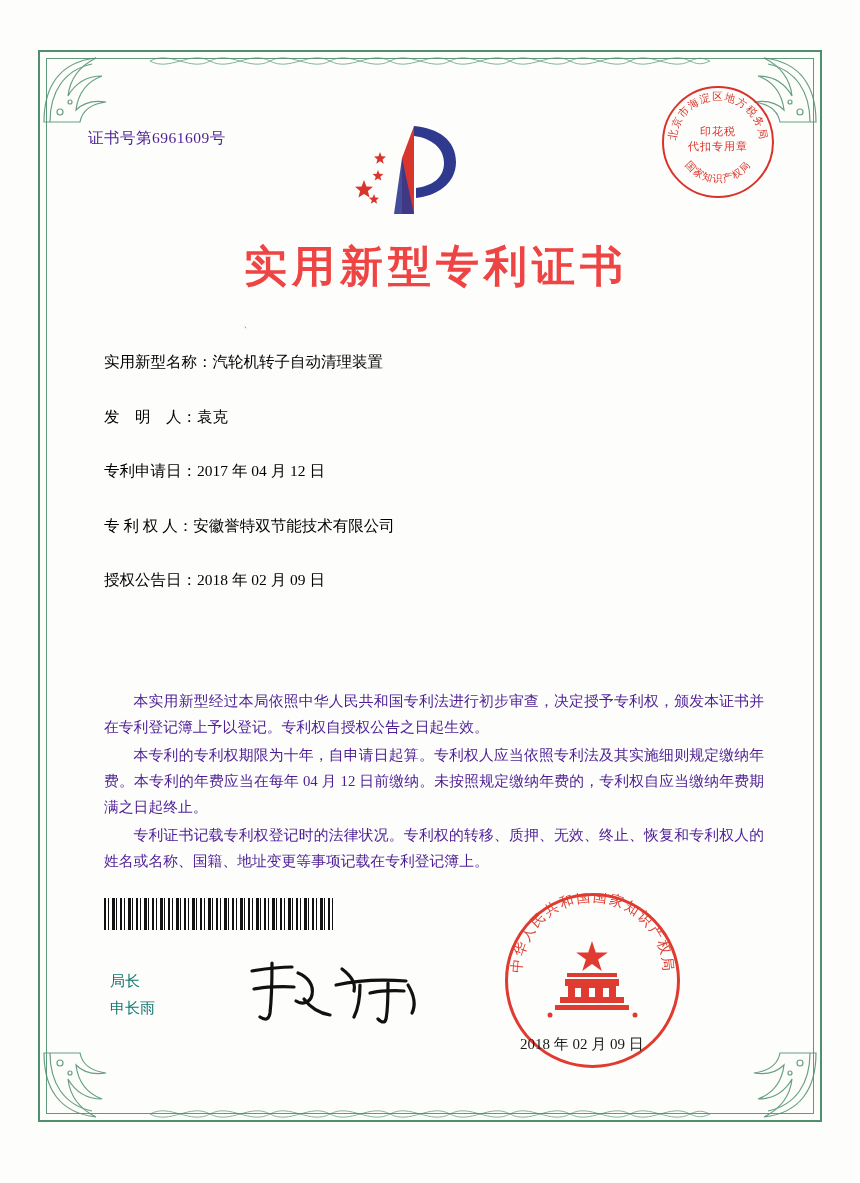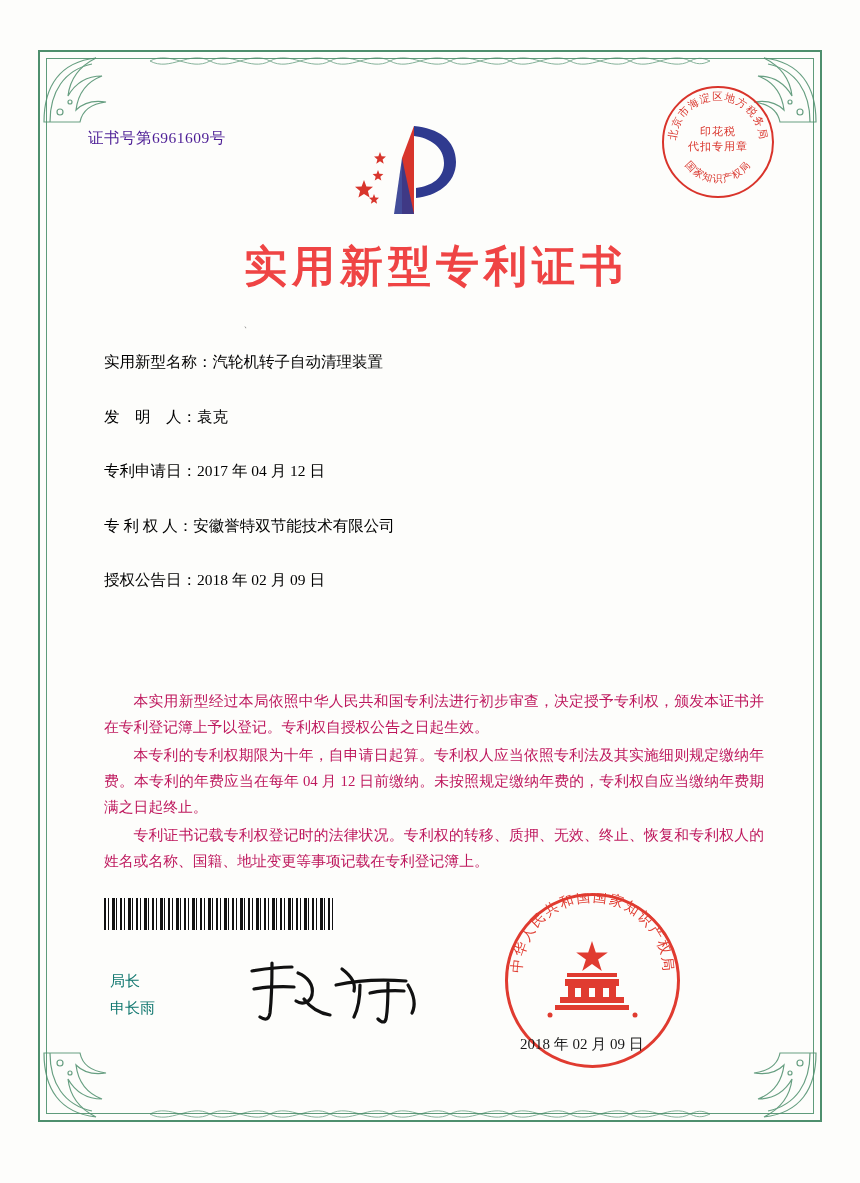--- a/index.html
+++ b/index.html
@@ -143,21 +143,21 @@
   }
 
   
   .body-text {
     position: absolute;
     left: 104px;
     top: 688px;
     width: 660px;
     font-size: 14.8px;
     line-height: 26px;
-    color: #be185d;
+    color: #4c1d95;
     text-align: justify;
   }
   .body-text p {
     margin: 0 0 2px 0;
     text-indent: 2em;
   }
 
   
   .barcode {
     position: absolute;

